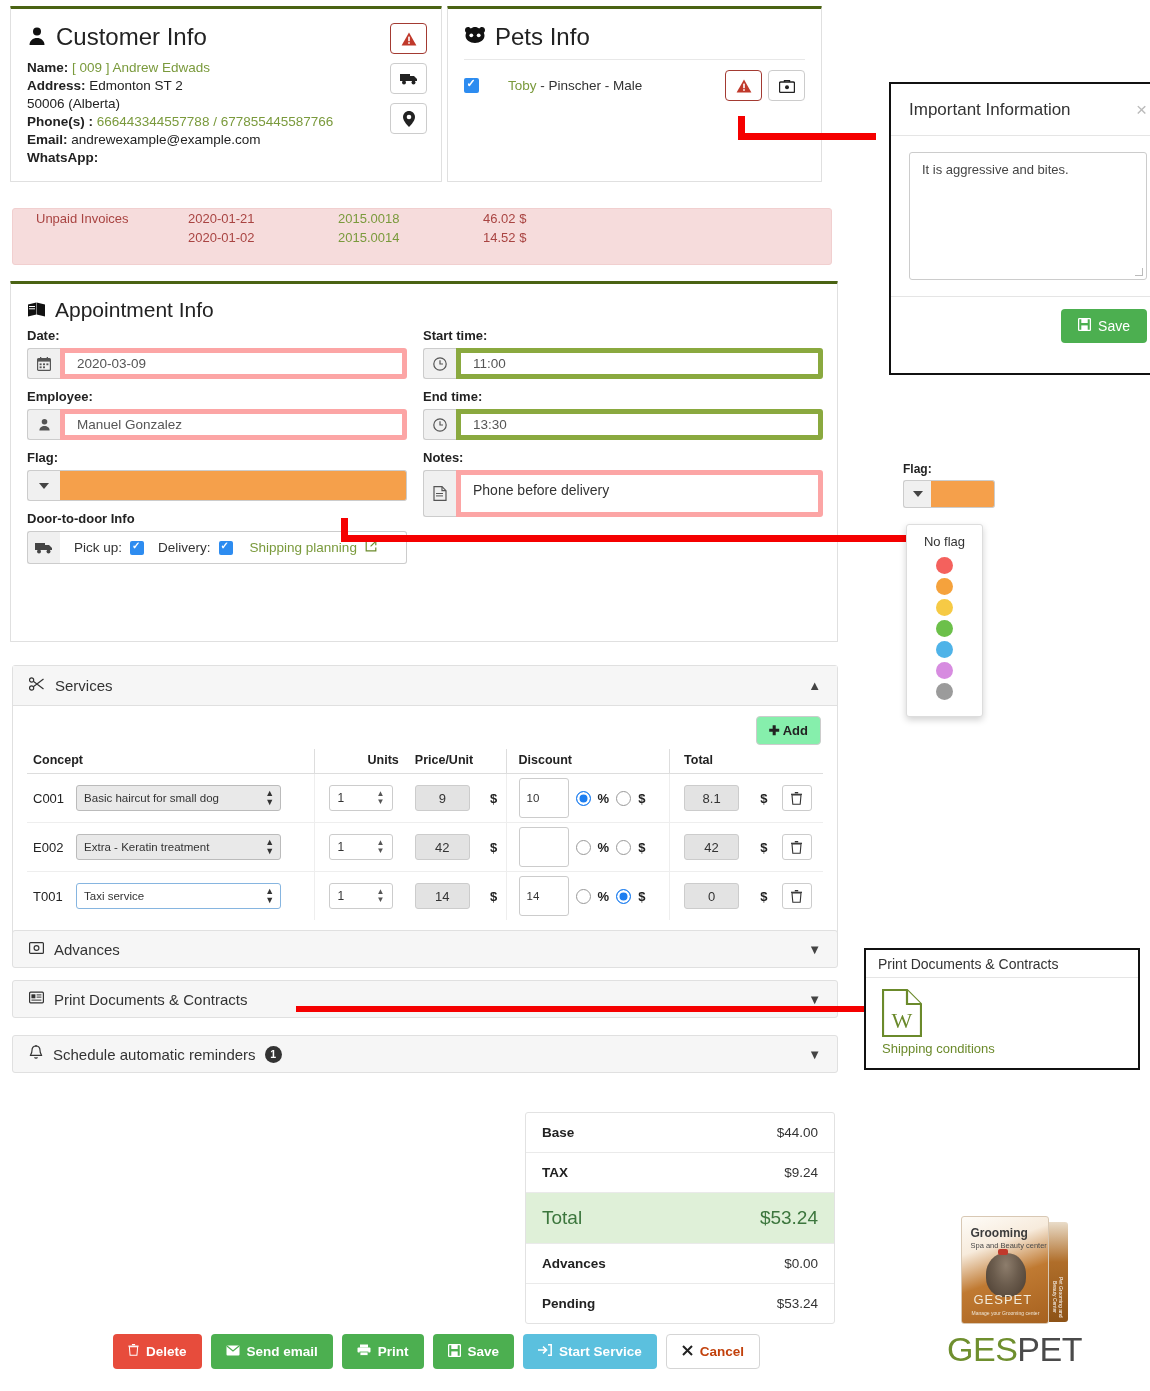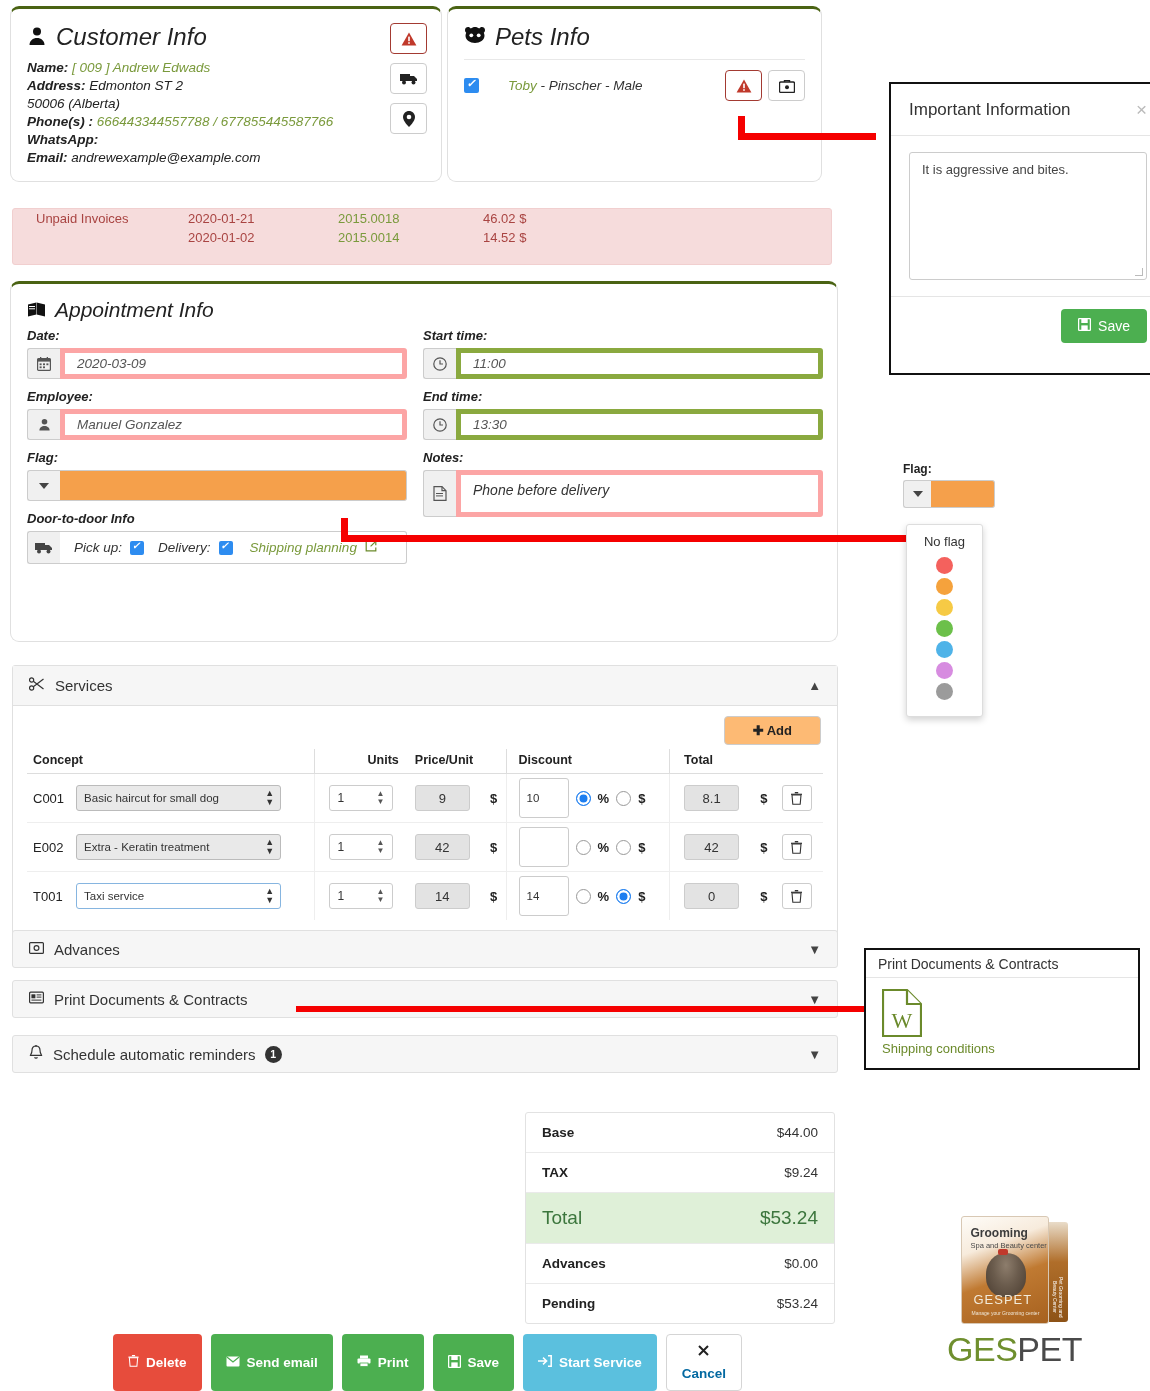--- a/index.html
+++ b/index.html
@@ -10,22 +10,21 @@
     font-family: "Liberation Sans", sans-serif;
     font-size: 13px;
     color: #333;
     position: relative;
     overflow: hidden;
   }
   .card {
     background:#fff;
     border:1px solid #e0e0e0;
     border-top:3px solid #4a6313;
-    border-radius:9px;
-    font-style:italic;
+    border-radius:1px;
   }
   
   #customer-card { position:absolute; left:10px; top:6px; width:432px; height:176px; padding:14px 16px; }
   .panel-title { font-size:24px; color:#222; font-weight:400; display:flex; align-items:center; gap:9px; margin:0 0 8px 0; }
   .panel-title .ic { font-size:20px; line-height:1; display:inline-block; }
   .info-line { font-size:13.5px; line-height:18px; color:#222; }
   .info-line b { font-weight:bold; }
   .greenlink { color:#7a9a3c; }
   .side-btns { position:absolute; right:14px; top:14px; display:flex; flex-direction:column; gap:9px; }
   .sq-btn {
@@ -78,22 +77,22 @@
   .chk2:after { content:"✓"; color:#fff; font-size:10px; position:absolute; left:2px; top:-1px; font-weight:bold; }
   
   #services-card { position:absolute; left:12px; top:665px; width:826px; border:1px solid #e0e0e0; border-radius:3px; background:#fff; }
   .acc-head {
     background:#f6f6f6; border-bottom:1px solid #e0e0e0; height:40px;
     display:flex; align-items:center; padding:0 16px; font-size:15px; color:#333; cursor:pointer;
   }
   .acc-head .ttl { margin-left:10px; }
   .acc-caret { margin-left:auto; font-size:13px; color:#444; }
   .svc-body { padding:10px 14px 16px 14px; position:relative; }
-  .add-btn { position:absolute; right:16px; top:10px; border:1px solid #ccc; background:#fdba74; border-radius:4px;
-             font-size:13px; padding:6px 28px; cursor:pointer; color:#222; font-weight:bold; }
+  .add-btn { position:absolute; right:16px; top:10px; border:1px solid #ccc; background:#86efac; border-radius:4px;
+             font-size:13px; padding:6px 12px; cursor:pointer; color:#222; font-weight:bold; }
   table.svc { border-collapse:collapse; width:100%; margin-top:33px; }
   table.svc th { font-size:12.5px; font-weight:bold; color:#222; padding:4px 6px 6px 6px; text-align:left;
                  border-bottom:1px solid #ddd; vertical-align:bottom; }
   table.svc td { padding:4px 6px; border-bottom:1px solid #eee; vertical-align:middle; }
   table.svc tr:last-child td { border-bottom:none; }
   .code-cell { font-size:13px; color:#222; width:34px; }
   .sel {
     width:205px; height:26px; border:1px solid #bbb; border-radius:3px; background:#e9e9e9;
     font-size:11.5px; color:#333; display:flex; align-items:center; padding-left:7px; position:relative; cursor:pointer;
   }
@@ -167,21 +166,21 @@
   #totals td.r { text-align:right; }
   #totals .lb { font-weight:bold; color:#222; }
   #totals tr.total-row td { background:#dff0d8; color:#3c763d; font-weight:normal; font-size:19px; padding:14px 16px; }
   
   #actions { position:absolute; left:113px; top:1334px; display:flex; gap:9px; }
   .abtn { border:none; border-radius:4px; color:#fff; font-size:13.5px; font-weight:bold;
           padding:9px 15px; display:inline-flex; align-items:center; gap:7px; cursor:pointer; }
   .abtn.del { background:#e74c3c; }
   .abtn.grn { background:#4CAF50; }
   .abtn.blu { background:#5bc0de; }
-  .abtn.wht { background:#fff; color:#0369a1; border:1px solid #d5d5d5;flex-direction:column; }
+  .abtn.wht { background:#fff; color:#c2410c; border:1px solid #d5d5d5; }
   
   #logo { position:absolute; left:932px; top:1212px; width:165px; text-align:center; }
   .box3d { width:108px; height:112px; margin:0 auto; position:relative; }
   .box-front { position:absolute; left:0; top:4px; width:88px; height:108px; border-radius:3px;
     background:linear-gradient(160deg,#fefcf8 0%,#f7ebdc 28%,#c07a32 56%,#a6611f 100%); border:1px solid #d8c8b4; }
   .box-spine { position:absolute; left:88px; top:10px; width:19px; height:100px; border-radius:0 3px 3px 0;
     background:linear-gradient(180deg,#e9dcc9,#b06e2a 40%,#8d5317); }
   .bx-t1 { position:absolute; left:9px; top:9px; font-size:12px; font-weight:bold; color:#3c3c3c; }
   .bx-t2 { position:absolute; left:9px; top:24px; font-size:7.5px; color:#4a4a4a; }
   .bx-dog { position:absolute; left:24px; top:36px; width:40px; height:44px; border-radius:48% 48% 44% 44%;
@@ -217,26 +216,26 @@
   <div class="info-line">
     <b>Address:</b>
     <span>Edmonton ST 2</span>
   </div>
   <div class="info-line">50006  (Alberta)</div>
   <div class="info-line">
     <b>Phone(s) :</b>
     <span class="greenlink">666443344557788 / 677855445587766</span>
   </div>
   <div class="info-line">
+    <b>Email:</b>
+    <span>andrewexample@example.com</span>
+  </div>
+  <div class="info-line">
     <b>WhatsApp:</b>
     <span></span>
-  </div>
-  <div class="info-line">
-    <b>Email:</b>
-    <span>andrewexample@example.com</span>
   </div>
 
   <div class="side-btns">
     <div class="sq-btn alert">
       <svg width="16" height="14" viewBox="0 0 16 14">
           <path d="M8 0.6 15.4 13.4H0.6z" fill="#c0392b"></path>
           <rect x="7.2" y="4.6" width="1.6" height="4.6" fill="#fff"></rect>
           <rect x="7.2" y="10.2" width="1.6" height="1.6" fill="#fff"></rect>
         </svg>
     </div>

